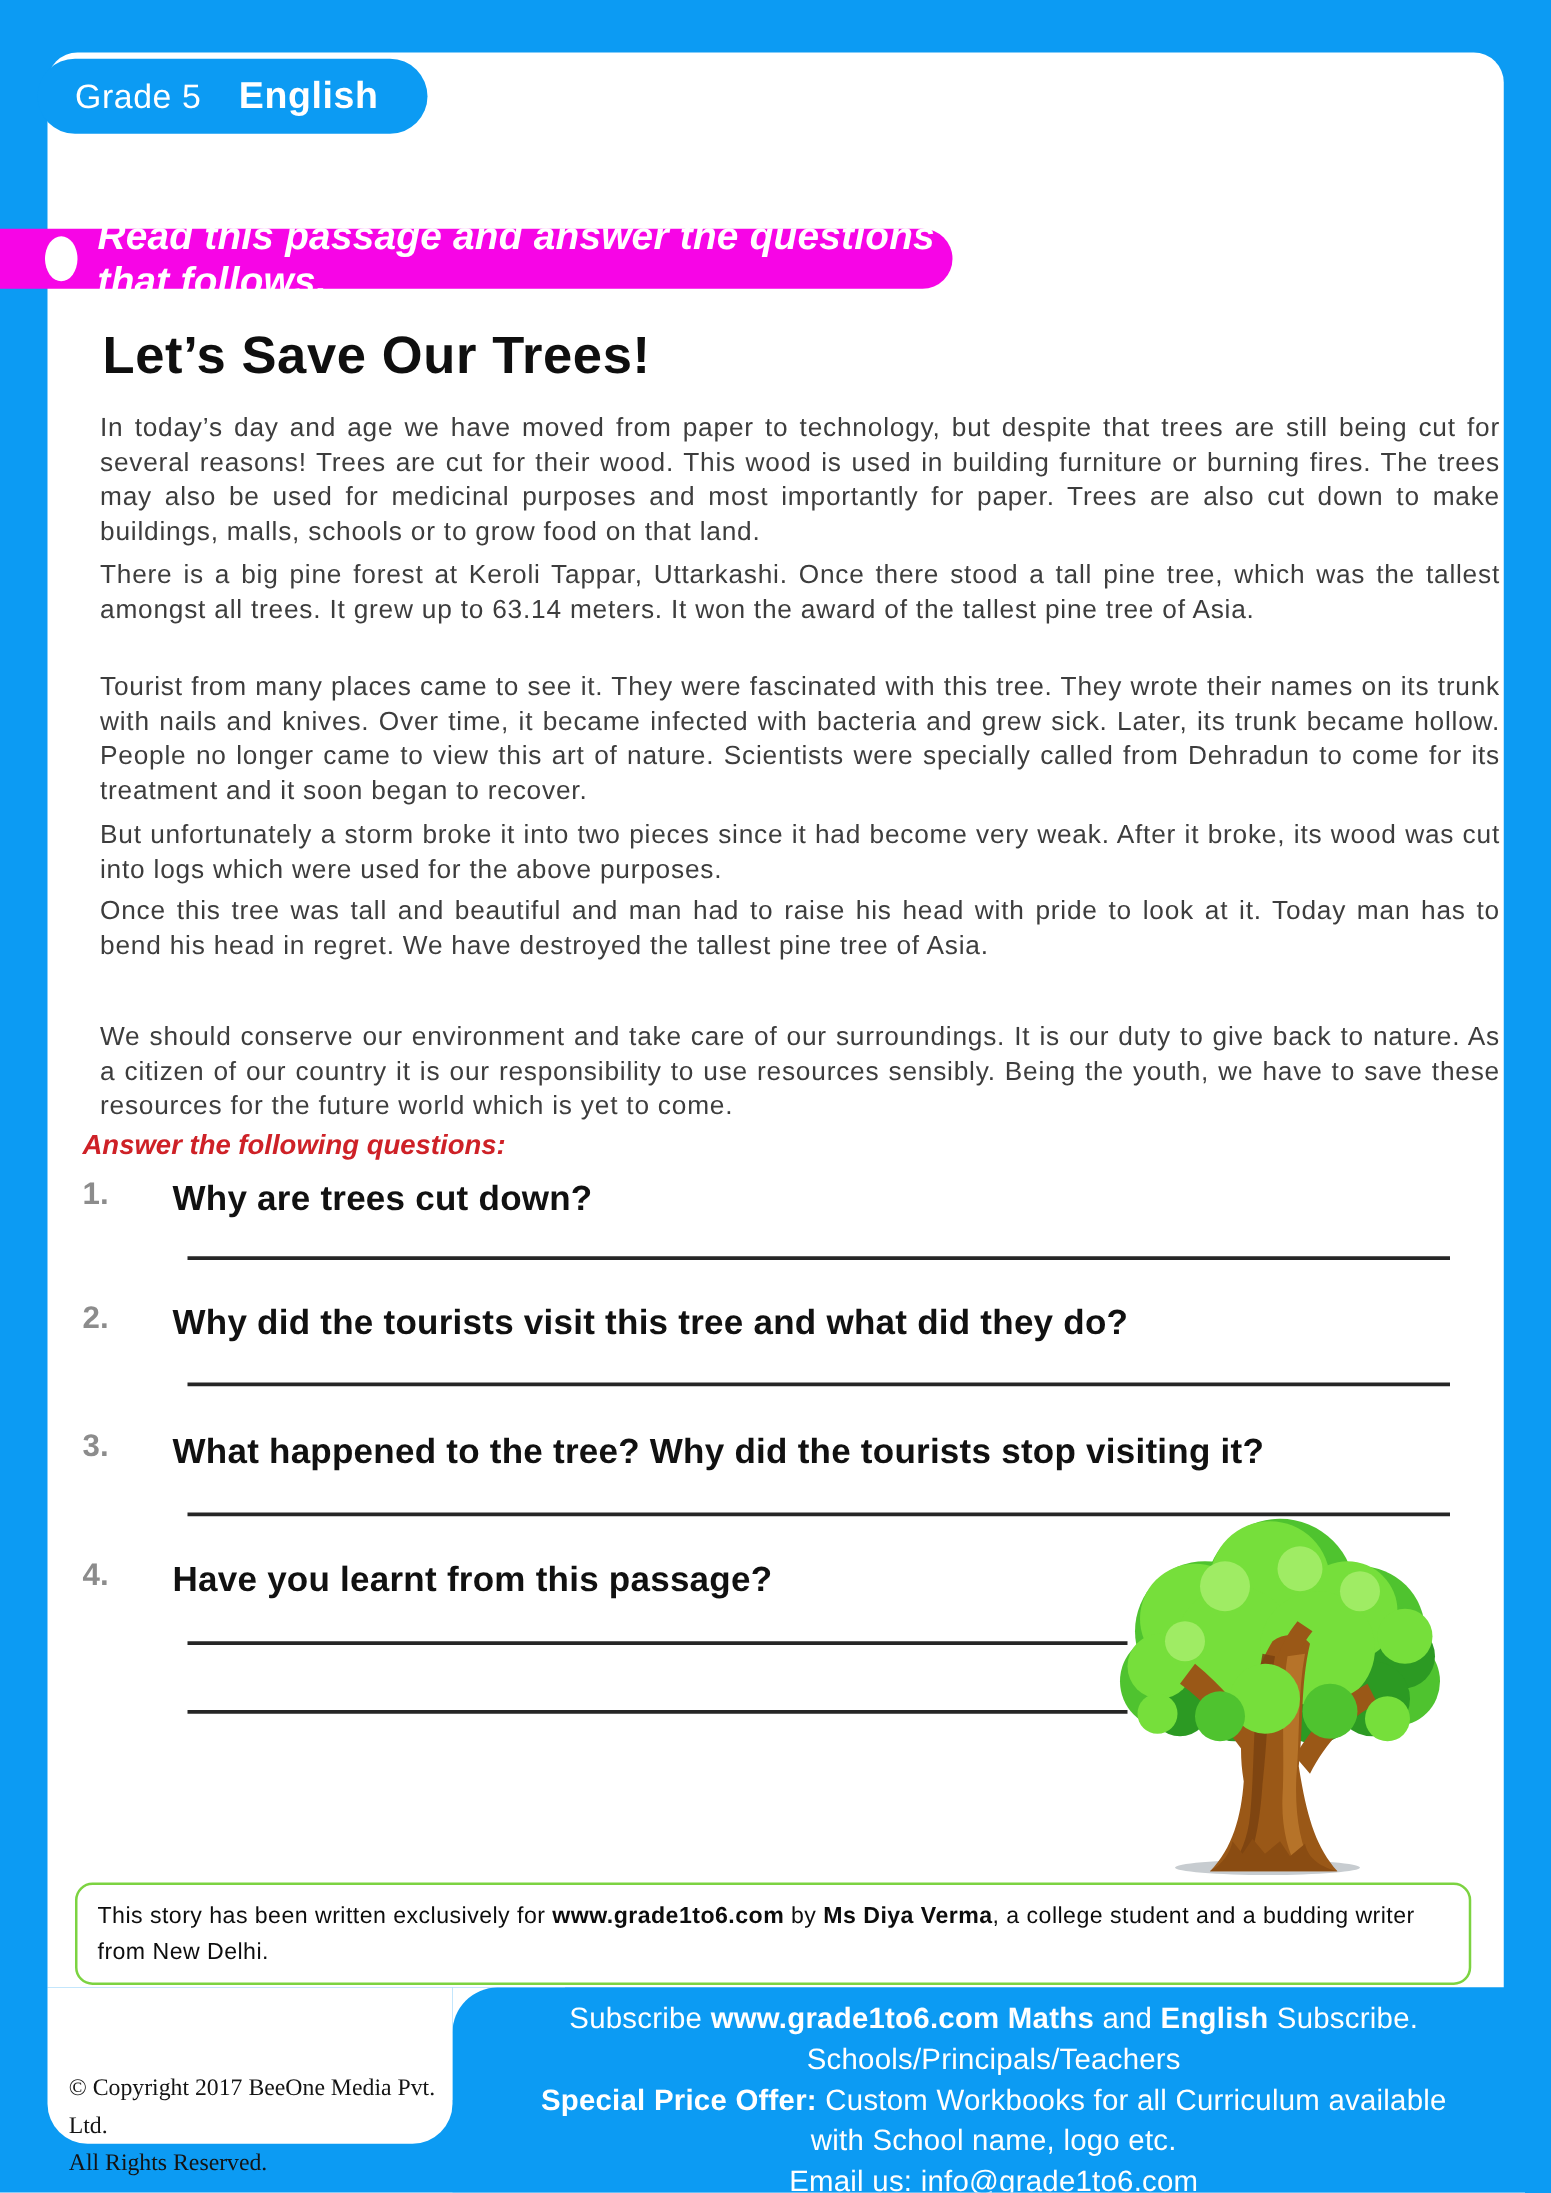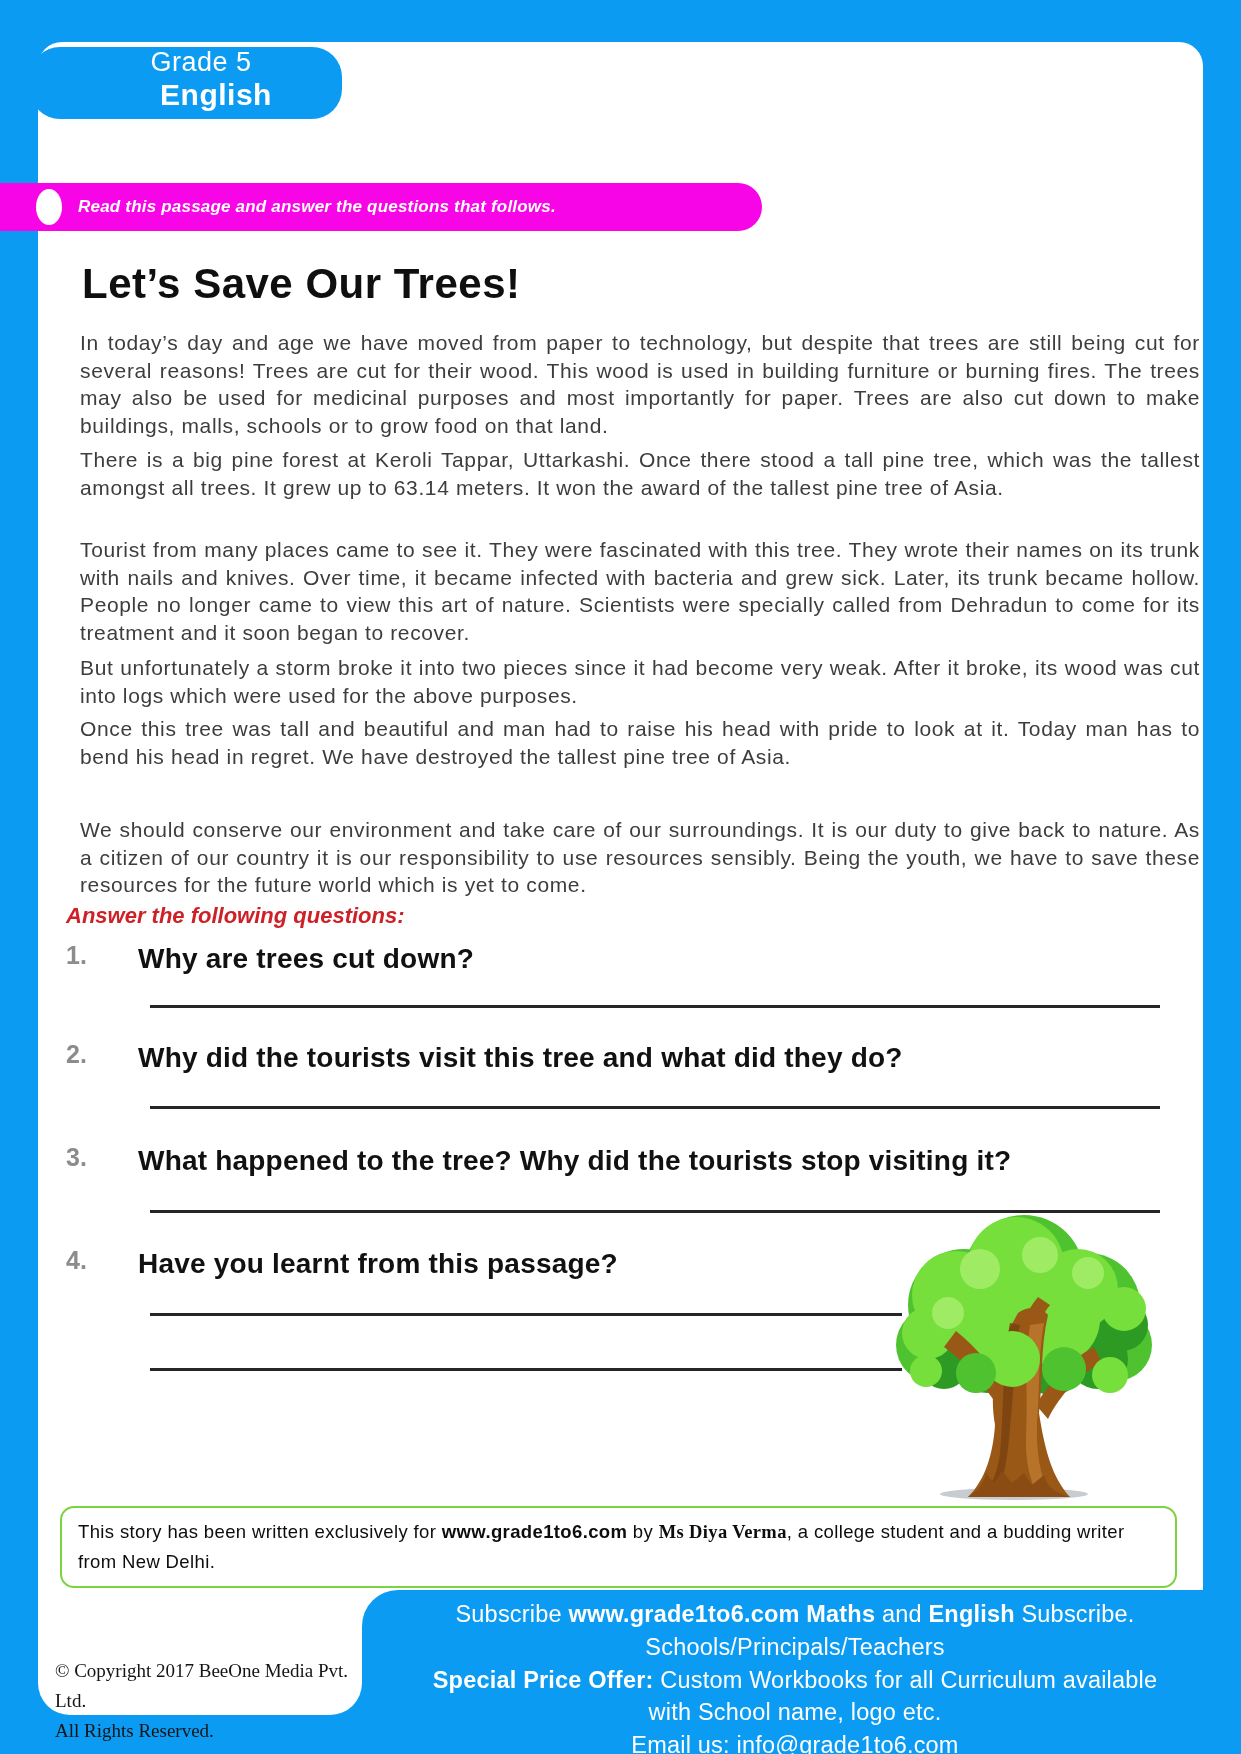--- a/index.html
+++ b/index.html
@@ -2,29 +2,29 @@
 <html><head>
 <meta charset="utf-8">
 <style>
   html,body{margin:0;padding:0;}
   body{font-family:"Liberation Sans",sans-serif;}
   #page{position:relative;width:1241px;height:1754px;background:#0C9BF3;overflow:hidden;}
 
   .white-main{position:absolute;left:38px;top:42px;width:1165px;height:1548px;
     background:#ffffff;border-radius:24px 24px 0 0;z-index:1;}
 
-  .grade-tab{position:absolute;left:30px;top:47px;width:312px;height:72px;background:#0C9BF3;
-    border-radius:30px;z-index:4;display:flex;align-items:center;padding-left:30px;box-sizing:border-box;flex-direction:column;}
+  .grade-tab{position:absolute;left:30px;top:47px;width:312px;height:60px;background:#0C9BF3;
+    border-radius:30px;z-index:4;display:flex;align-items:center;padding-left:30px;box-sizing:border-box;}
   .grade-tab .grade{color:#fff;font-size:27px;font-weight:400;letter-spacing:.5px;}
   .grade-tab .subject{color:#fff;font-size:30px;font-weight:700;margin-left:30px;letter-spacing:.5px;}
 
   .banner{position:absolute;left:0;top:183px;width:762px;height:48px;background:#F705E6;
     border-radius:0 24px 24px 0;z-index:3;display:flex;align-items:center;}
   .banner .dot{position:absolute;left:36px;top:6px;width:26px;height:36px;background:#fff;border-radius:50%;}
-  .banner .btext{margin-left:78px;color:#fff;font-style:italic;font-weight:700;font-size:17px;letter-spacing:.2px;}
+  .banner .btext{margin-left:78px;color:#fff;font-style:italic;font-weight:700;font-size:31px;letter-spacing:.2px;}
 
   .title{position:absolute;left:82px;top:260px;width:1118px;z-index:2;
     font-size:42px;font-weight:700;color:#0f0f0f;letter-spacing:.5px;}
 
   .para{position:absolute;left:64px;width:1120px;margin:16px;z-index:2;
     font-size:21px;line-height:27.6px;color:#3D3D3D;text-align:justify;letter-spacing:.03em;}
 
   .q-heading{position:absolute;left:66px;top:903px;z-index:2;
     font-size:22px;font-weight:700;font-style:italic;color:#CE2127;}
 
@@ -151,21 +151,21 @@
     <g>
       <circle cx="120" cy="146" r="28" fill="#76DF3B"></circle>
         <circle cx="84" cy="160" r="20" fill="#4FC32F"></circle>
       <circle cx="172" cy="156" r="22" fill="#4FC32F"></circle>
         <circle cx="218" cy="162" r="18" fill="#76DF3B"></circle>
       <circle cx="34" cy="158" r="16" fill="#76DF3B"></circle>
     </g>
   </svg>
 
   <div class="note-box">
-    <span><span>This story has been written exclusively for </span><span style="font-weight: 700; margin-top: 40px;">www.grade1to6.com</span><span> by </span><span style="font-weight: 700; font-family: Liberation Serif, serif;">Ms Diya Verma</span><span>, a college student and a budding writer from New Delhi.</span></span>
+    <span><span>This story has been written exclusively for </span><span style="font-weight: 700; margin-top: 40px;">www.grade1to6.com</span><span> by </span><span style="font-weight: 700;">Ms Diya Verma</span><span>, a college student and a budding writer from New Delhi.</span></span>
   </div>
 
   <div class="band-patch"></div>
   <div class="footer-band"></div>
 
   <div class="copyright-box">
     <div>© Copyright 2017 BeeOne Media Pvt. Ltd.</div>
     <div>All Rights Reserved.</div>
   </div>
 

